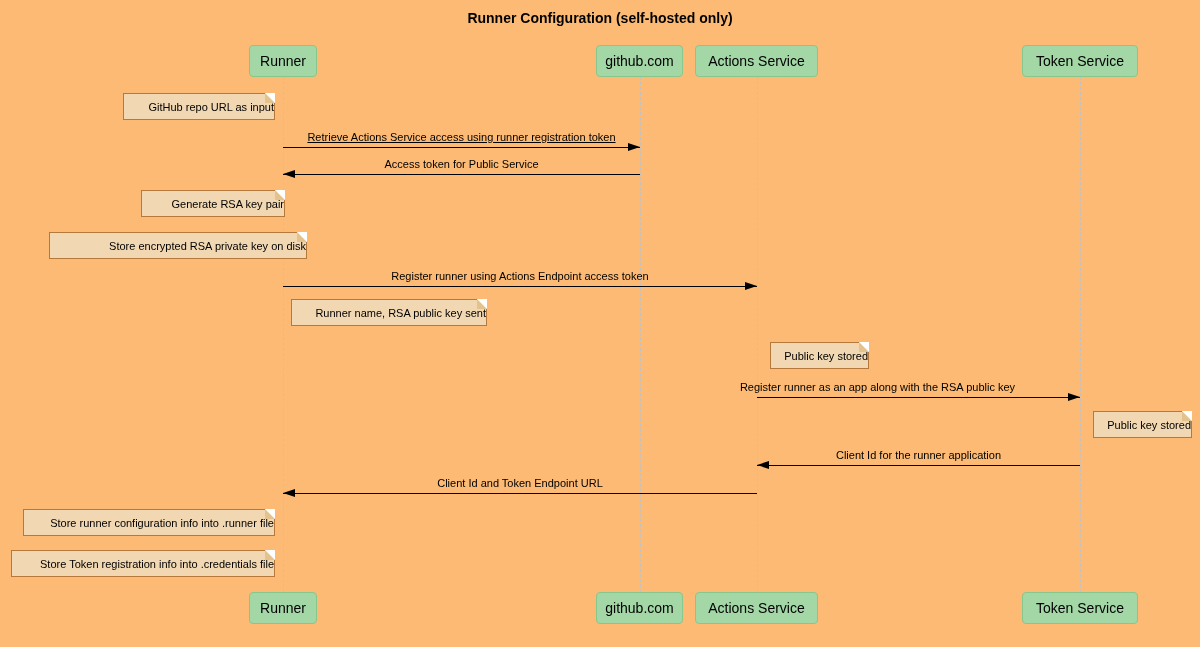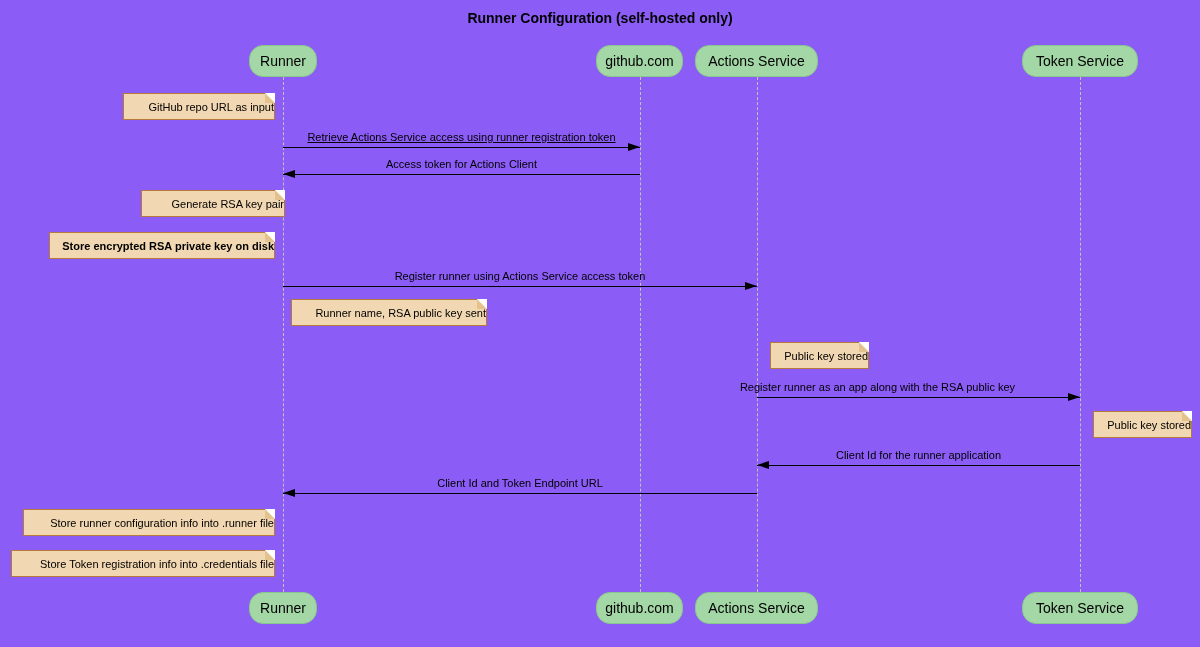--- a/index.html
+++ b/index.html
@@ -1,36 +1,36 @@
 <!DOCTYPE html>
 <html><head>
 <meta charset="utf-8">
 <style>
   html,body{margin:0;padding:0;background:#ffffff;}
   #canvas{
     position:relative;
     width:1200px;height:647px;
-    background:#8b5cf6;
+    background:#fdba74;
     font-family:"Liberation Sans", sans-serif;
     color:#000;
     overflow:hidden;
   }
   .title{
     position:absolute;top:10px;left:0;width:1200px;
     text-align:center;font-size:14px;font-weight:bold;
   }
   .lifeline{
     position:absolute;width:0;
     border-left:1px dashed #c2c2c2;
   }
   .participant{
     position:absolute;height:32px;
     background:#a3d7a6;
     border:1px solid #89c68d;
-    border-radius:14px;
+    border-radius:4px;
     display:flex;align-items:center;justify-content:center;
     font-size:14px;
     box-sizing:border-box;
   }
   .note{
     position:absolute;height:27px;
     background:#f2d8b2;
     border:1px solid #b5793c;
     box-sizing:border-box;
     display:flex;align-items:center;justify-content:flex-end;
@@ -104,33 +104,33 @@
     </div>
 
   <div class="note" style="left:123px;top:93px;width:152px;">
       <span>GitHub repo URL as input</span>
     </div>
 
   <div class="msg-label" style="left:283px;top:131px;width:357px;text-decoration:underline;">Retrieve Actions Service access using runner registration token</div>
   <div class="msg-line" style="left:283px;top:147px;width:357px;"></div>
   <div class="arrow-r" style="left:628px;top:143px;"></div>
 
-  <div class="msg-label" style="left:283px;top:158px;width:357px;">Access token for Actions Client</div>
+  <div class="msg-label" style="left:283px;top:158px;width:357px;">Access token for Public Service</div>
   <div class="msg-line" style="left:283px;top:174px;width:357px;"></div>
   <div class="arrow-l" style="left:283px;top:170px;"></div>
 
   <div class="note" style="left:141px;top:190px;width:144px;">
       <span>Generate RSA key pair</span>
     </div>
 
-  <div class="note" style="left:49px;top:232px;width:226px;font-weight:bold;">
+  <div class="note" style="left:49px;top:232px;width:258px;">
       <span>Store encrypted RSA private key on disk</span>
     </div>
 
-  <div class="msg-label" style="left:283px;top:270px;width:474px;">Register runner using Actions Service access token</div>
+  <div class="msg-label" style="left:283px;top:270px;width:474px;">Register runner using Actions Endpoint access token</div>
   <div class="msg-line" style="left:283px;top:286px;width:474px;"></div>
   <div class="arrow-r" style="left:745px;top:282px;"></div>
 
   <div class="note" style="left:291px;top:299px;width:196px;padding-left:32px;">
       <span>Runner name, RSA public key sent</span>
     </div>
 
   <div class="note" style="left:770px;top:342px;width:99px;">
       <span>Public key stored</span>
     </div>

